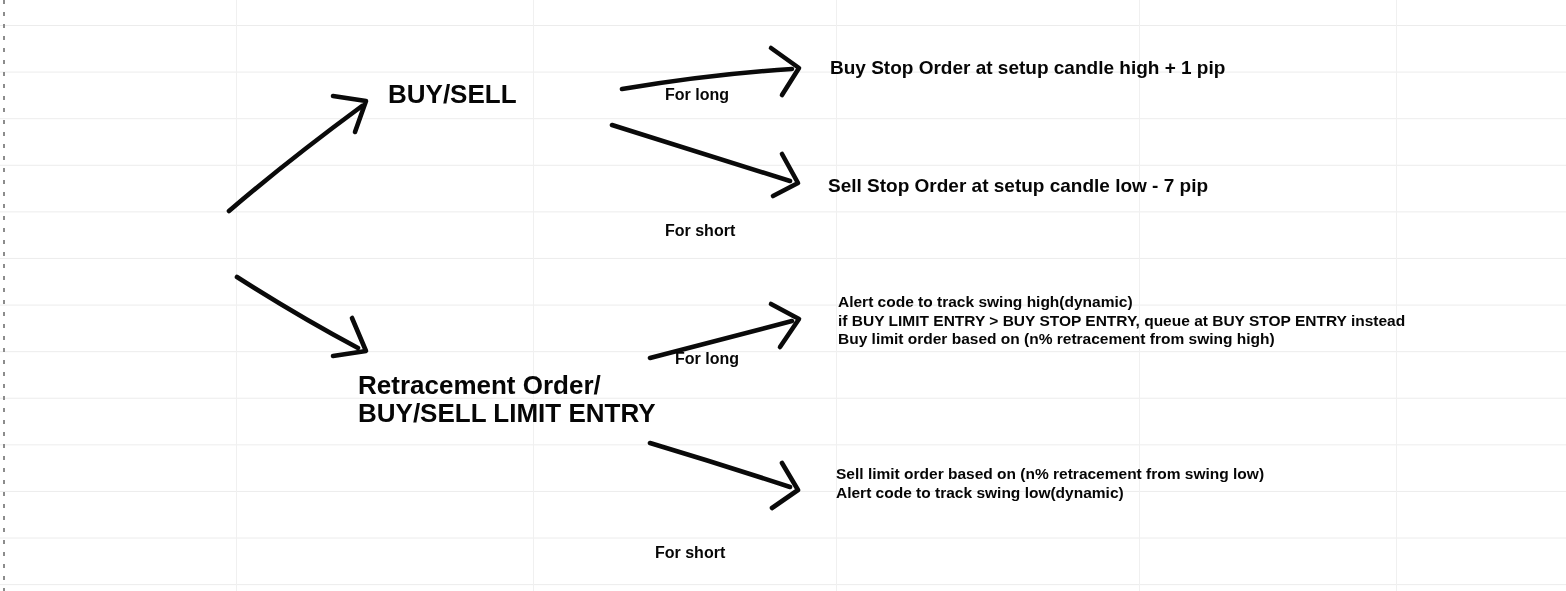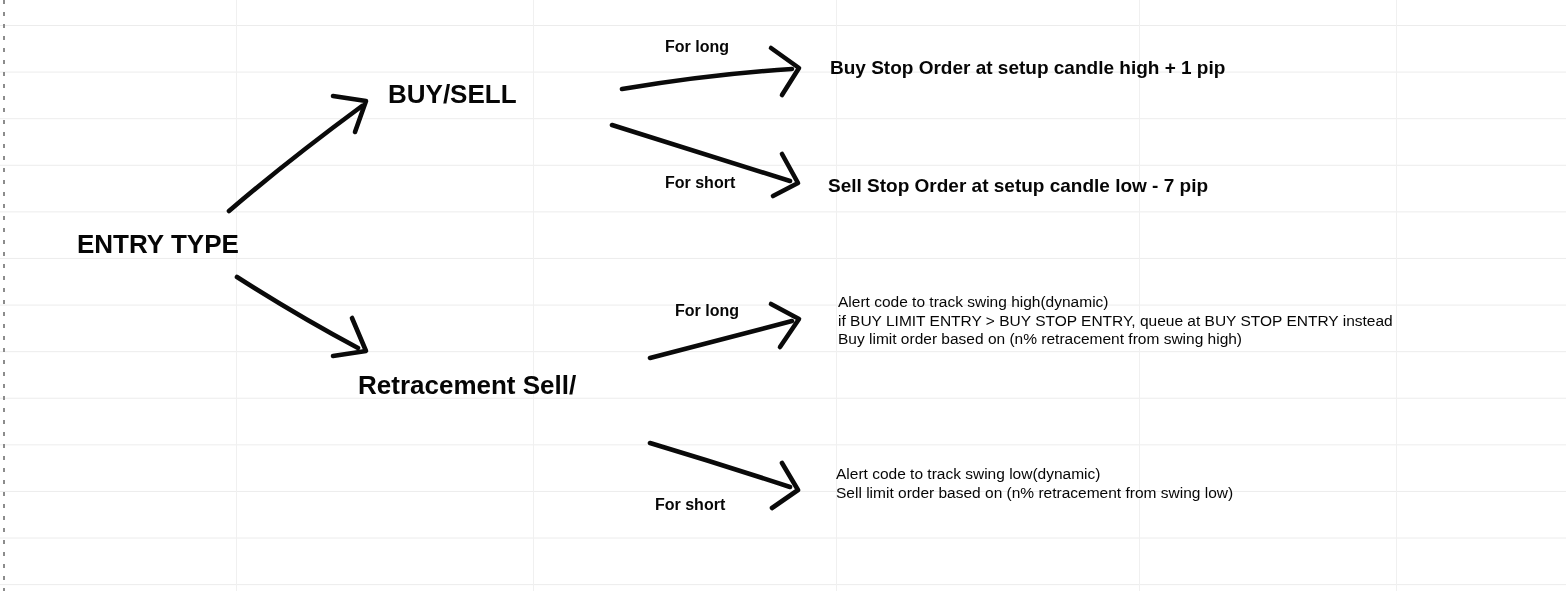--- a/index.html
+++ b/index.html
@@ -17,23 +17,23 @@
   }
   .vline{position:absolute;top:0;bottom:0;width:1px;background:#f0f0f0;}
   .dashed-edge{
     position:absolute;left:3px;top:0;bottom:0;width:2px;
     background:repeating-linear-gradient(to bottom,#8c8c8c 0 4px,transparent 4px 12px);
   }
   .arrows{position:absolute;left:0;top:0;}
   .arrows path{fill:none;stroke:#0a0a0a;stroke-width:4.6;stroke-linecap:round;stroke-linejoin:round;}
   .node{position:absolute;font-weight:bold;white-space:nowrap;}
   .big{font-size:26px;line-height:28px;}
-  .cond{position:absolute;font-weight:bold;font-size:16px;line-height:18px;white-space:nowrap;}
+  .cond{position:absolute;font-weight:bold;font-size:16px;line-height:18px;white-space:nowrap;margin-top:48px;}
   .outcome{position:absolute;font-weight:bold;font-size:19px;line-height:24px;white-space:nowrap;}
-  .outcome-block{position:absolute;font-weight:normal;font-size:15.5px;line-height:18.5px;white-space:nowrap;}
+  .outcome-block{position:absolute;font-weight:bold;font-size:15.5px;line-height:18.5px;white-space:nowrap;}
   .title-line{display:block;}
 </style>
 </head>
 <body>
 
 <div class="canvas">
 
   <div class="vline" style="left:236px"></div>
   <div class="vline" style="left:533px"></div>
   <div class="vline" style="left:836px"></div>
@@ -62,42 +62,42 @@
     <g>
       <path d="M 650 358 Q 722 339 792 321"></path>
       <path d="M 771 304 L 799 319 L 780 347"></path>
     </g>
     <g>
       <path d="M 650 443 Q 720 464 790 487"></path>
       <path d="M 782 463 L 798 490 L 772 508"></path>
     </g>
   </svg>
 
-  <div class="node big" style="left:77px;top:230px">ENTRY TYPE</div>
 
   <div class="node big" style="left:388px;top:80px">
     <span class="title-line">BUY/SELL</span>
   </div>
 
   <div class="cond" style="left:665px;top:38px">For long</div>
   <div class="outcome" style="left:830px;top:56px">Buy Stop Order at setup candle high + 1 pip</div>
 
   <div class="cond" style="left:665px;top:174px">For short</div>
   <div class="outcome" style="left:828px;top:174px">Sell Stop Order at setup candle low - 7 pip</div>
 
   <div class="node big" style="left:358px;top:371px">
-    <span class="title-line">Retracement Sell/</span>
+    <span class="title-line">Retracement Order/</span>
+    <span class="title-line">BUY/SELL LIMIT ENTRY</span>
   </div>
 
   <div class="cond" style="left:675px;top:302px">For long</div>
   <div class="outcome-block" style="left:838px;top:293px">
     <div>Alert code to track swing high(dynamic)</div>
     <div>if BUY LIMIT ENTRY &gt; BUY STOP ENTRY, queue at BUY STOP ENTRY instead</div>
     <div>Buy limit order based on (n% retracement from swing high)</div>
   </div>
 
   <div class="cond" style="left:655px;top:496px">For short</div>
   <div class="outcome-block" style="left:836px;top:465px">
+    <div>Sell limit order based on (n% retracement from swing low)</div>
     <div>Alert code to track swing low(dynamic)</div>
-    <div>Sell limit order based on (n% retracement from swing low)</div>
   </div>
 
 </div>
 
 </body></html>

